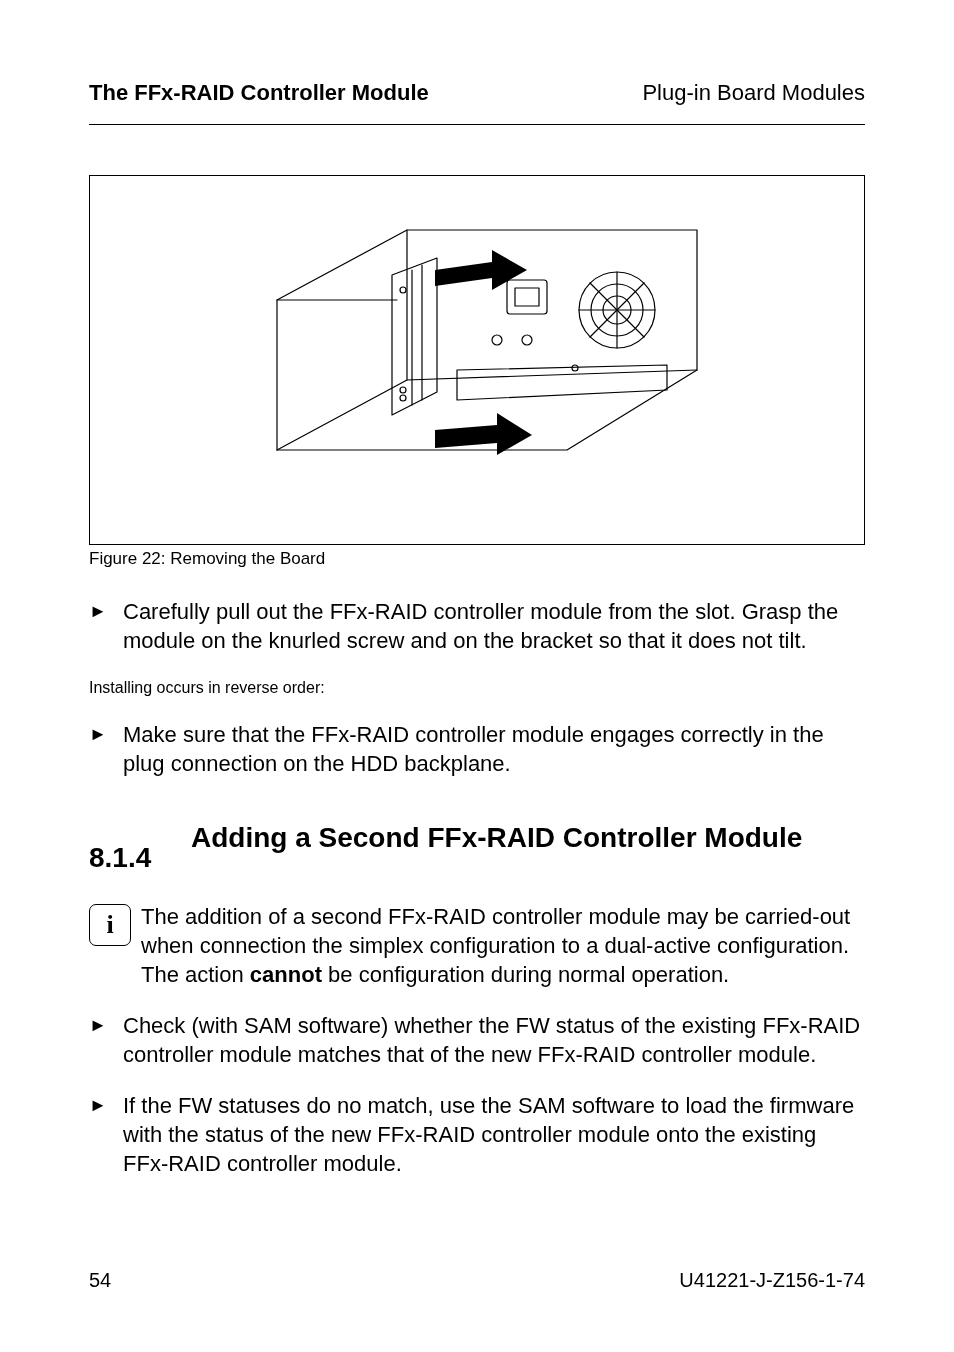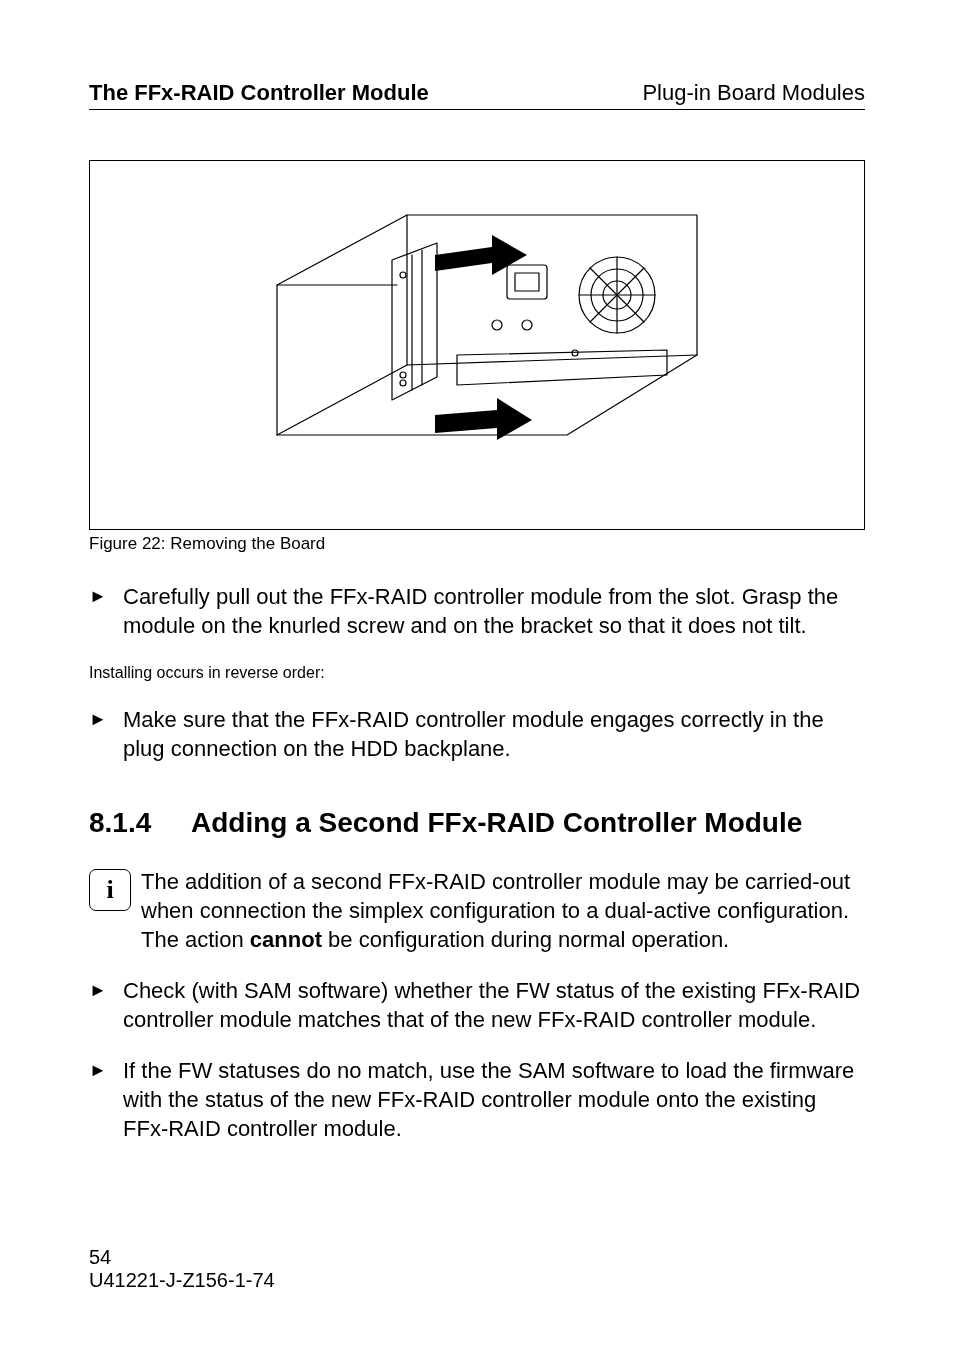--- a/index.html
+++ b/index.html
@@ -16,21 +16,21 @@
     position: relative;
     width: 954px;
     height: 1352px;
     box-sizing: border-box;
     padding: 80px 89px 60px 89px;
   }
   .header {
     display: flex;
     justify-content: space-between;
     font-size: 22px;
-    padding-bottom: 3px;
+    padding-bottom: 18px;
     border-bottom: 1.5px solid #000;
     margin-bottom: 50px;
   }
   .header-left { font-weight: bold; }
   .header-right { font-weight: normal; }
   .figure-box {
     border: 1px solid #000;
     width: 776px;
     height: 370px;
     display: flex;
@@ -65,20 +65,21 @@
   .section-heading {
     display: flex;
     font-weight: bold;
     margin-top: 44px;
     margin-bottom: 28px;
   }
   .section-num {
     font-size: 28px;
     width: 102px;
     flex: none;
+    margin-top: 20px;
   }
   .section-title {
     font-size: 28px;
     flex: 1;
   }
   .info-block {
     display: flex;
     font-size: 22px;
     line-height: 1.32;
     margin-bottom: 22px;
@@ -105,21 +106,20 @@
   .info-text { flex: 1; }
   .strong-inline { font-weight: bold; }
   .footer {
     position: absolute;
     bottom: 60px;
     left: 89px;
     right: 89px;
     display: flex;
     justify-content: space-between;
     font-size: 20px;
-    flex-direction: column;
   }
 </style>
 </head>
 <body>
 
 <div class="page">
 
   <div class="header">
     <span class="header-left">The FFx-RAID Controller Module</span>
     <span class="header-right">Plug-in Board Modules</span>

